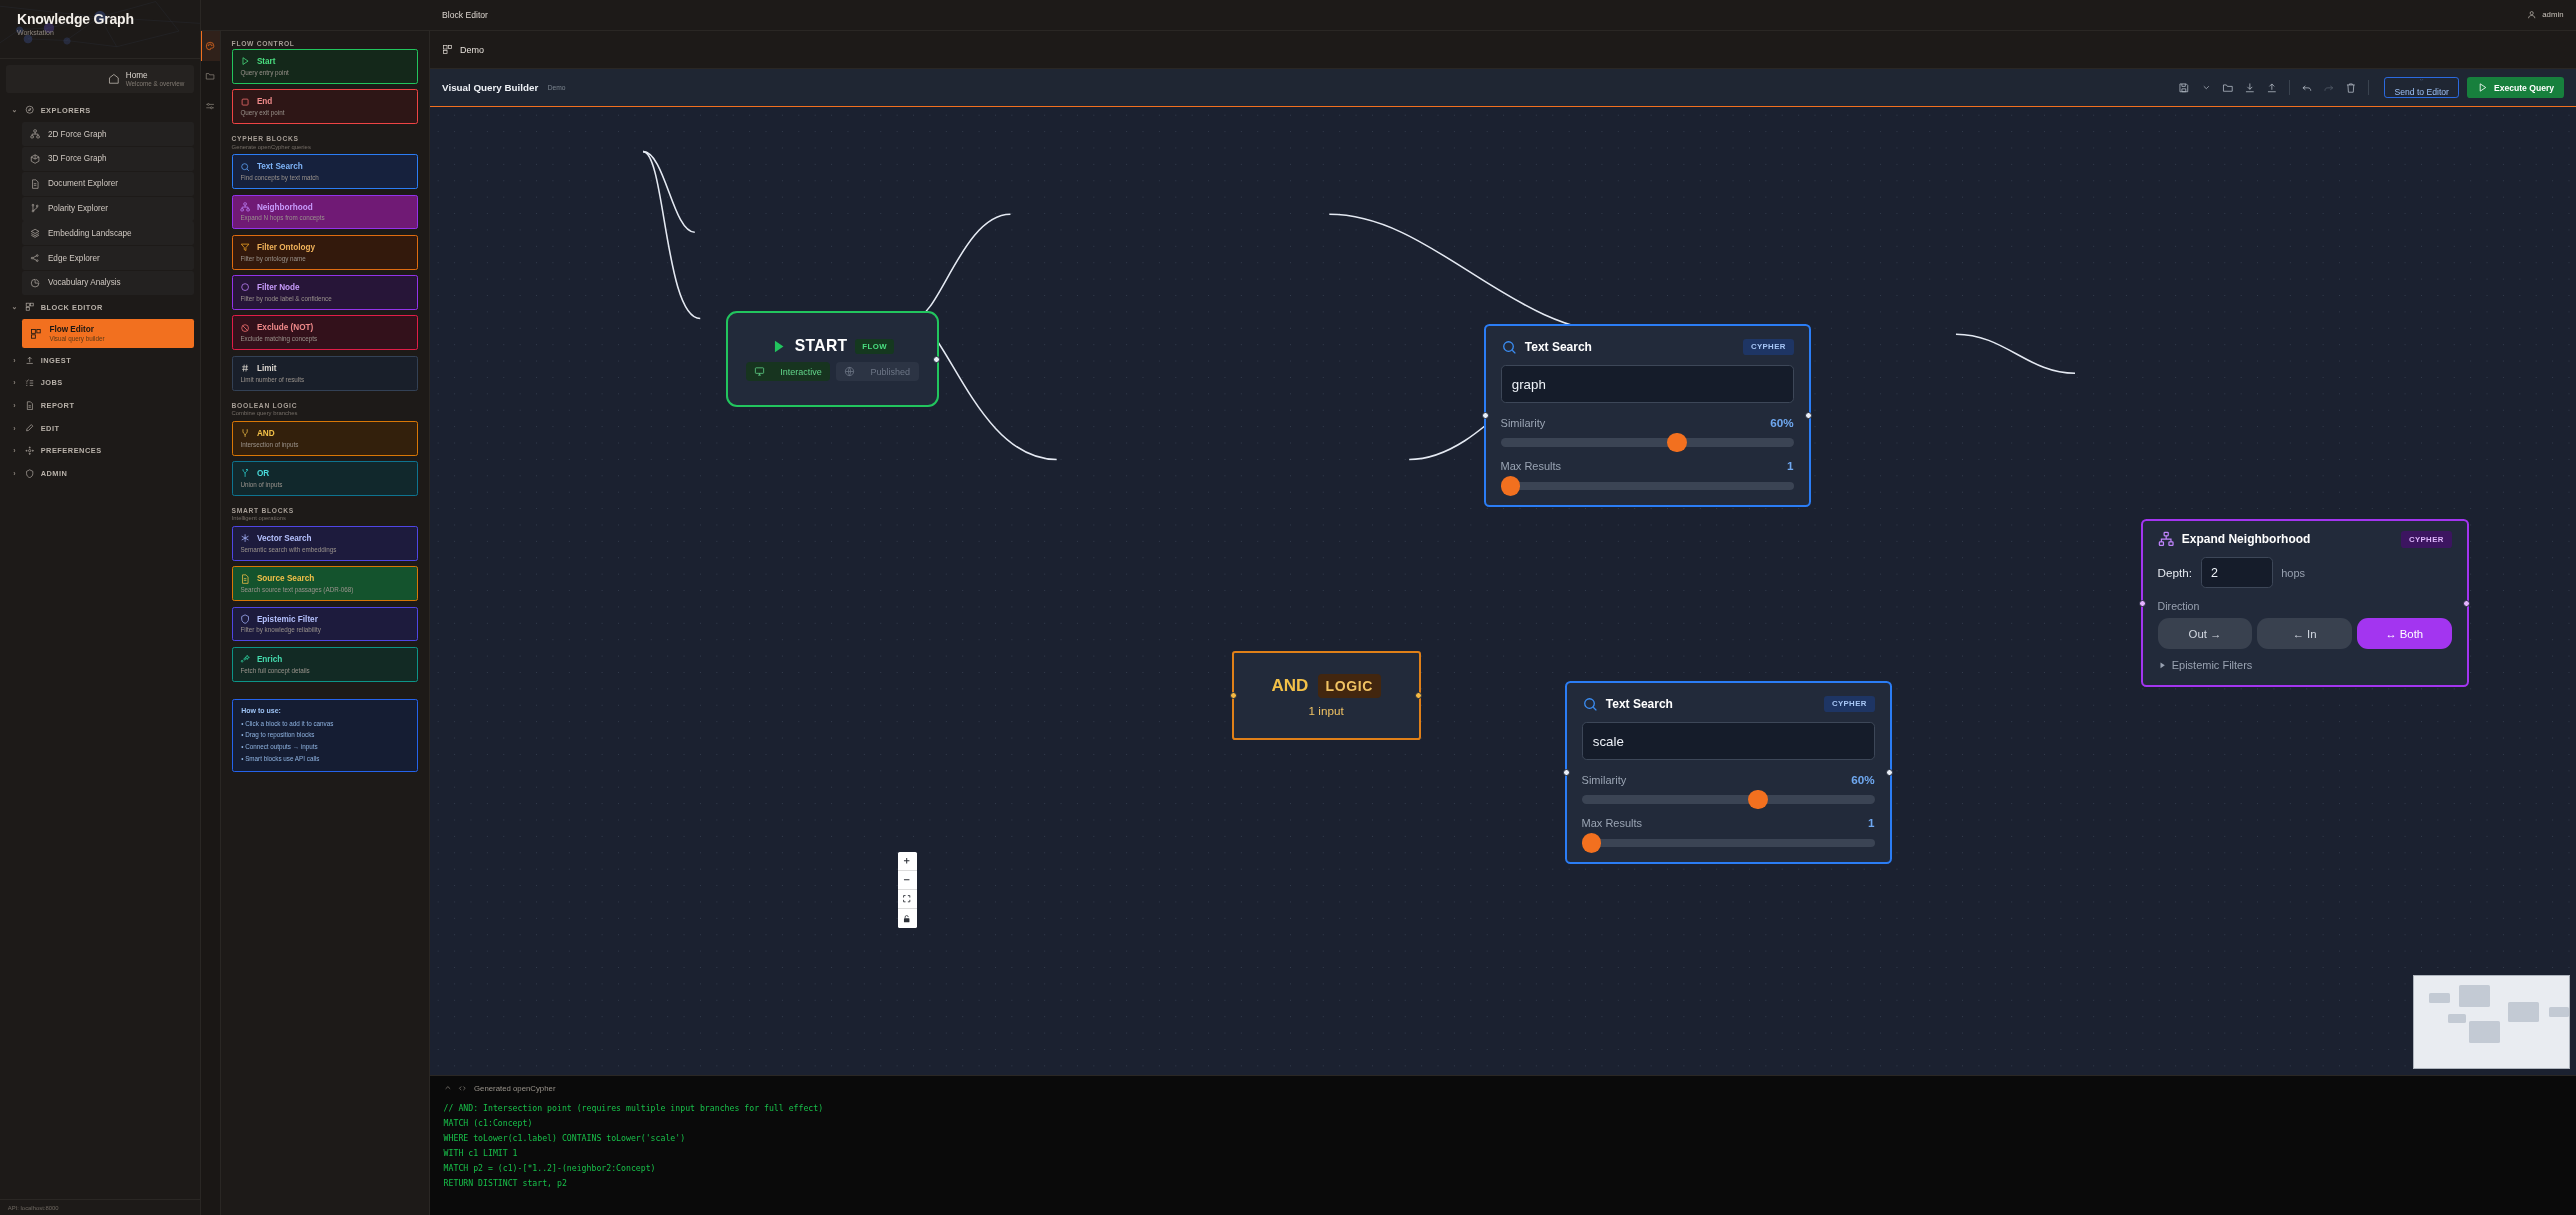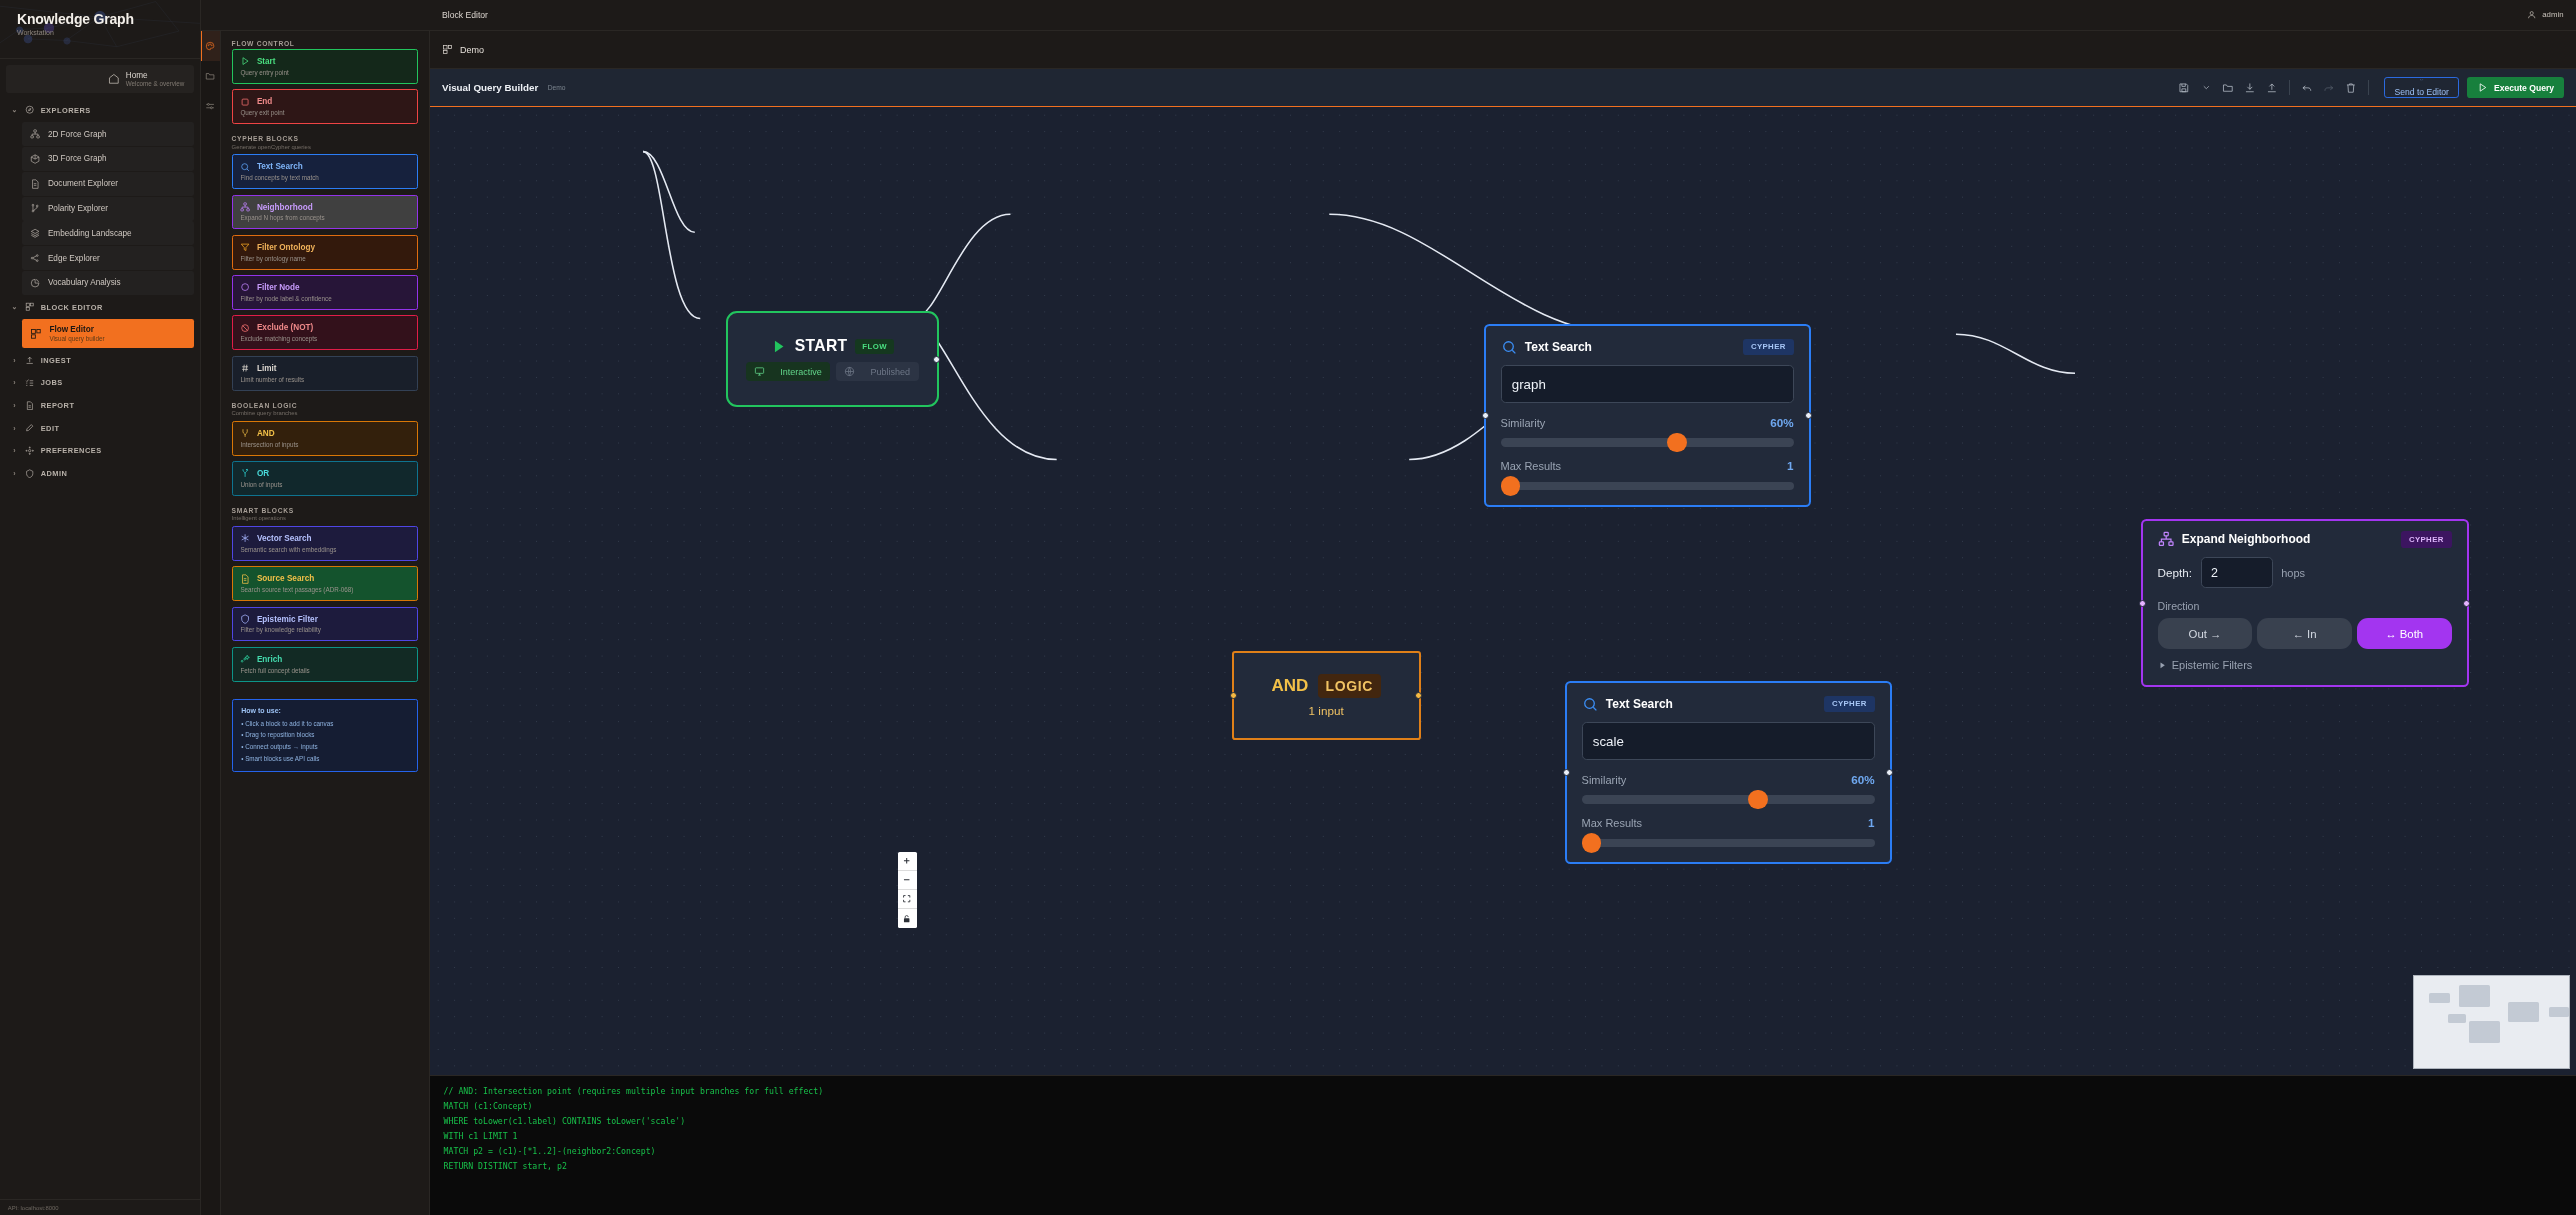--- a/index.html
+++ b/index.html
@@ -472,21 +472,21 @@
       <div class="blk" style="border-color:#2b7df5;background:#16213d">
         <div class="blk-row">
             <svg width="10.2" height="10.2" viewBox="0 0 24 24" fill="none" stroke="#60a5fa" stroke-width="1.8">
               <circle cx="11" cy="11" r="7"></circle>
               <path d="M16.5 16.5 L21 21"></path>
             </svg>
             <span class="blk-name" style="color:#7eb3f7">Text Search</span>
           </div>
         <div class="blk-desc">Find concepts by text match</div>
       </div>
-      <div class="blk" style="border-color:#9333ea;background:#404040">
+      <div class="blk" style="border-color:#9333ea;background:#701a75">
         <div class="blk-row">
             <svg width="10.2" height="10.2" viewBox="0 0 24 24" fill="none" stroke="#c084fc" stroke-width="1.8">
               <rect x="9" y="2" width="6" height="5" rx="1"></rect>
               <rect x="2" y="16" width="6" height="5" rx="1"></rect>
               <rect x="16" y="16" width="6" height="5" rx="1"></rect>
               <path d="M12 7 V12 M5 16 V12 H19 V16"></path>
             </svg>
             <span class="blk-name" style="color:#c79bfb">Neighborhood</span>
           </div>
         <div class="blk-desc">Expand N hops from concepts</div>
@@ -854,20 +854,29 @@
         <div class="mm" style="left:15.7px;top:17px;width:20.4px;height:10.2px"></div>
         <div class="mm" style="left:45px;top:9.4px;width:31px;height:22px"></div>
         <div class="mm" style="left:34px;top:38px;width:18px;height:9.4px"></div>
         <div class="mm" style="left:55px;top:45px;width:31px;height:22px"></div>
         <div class="mm" style="left:94px;top:26px;width:31px;height:20.4px"></div>
         <div class="mm" style="left:135px;top:31px;width:20.4px;height:10.2px"></div>
       </div>
     </div>
 
     <div class="cypher">
+      <div class="cy-hd">
+        <svg width="7.8" height="7.8" viewBox="0 0 24 24" fill="none" stroke="#9a948c" stroke-width="2">
+            <path d="M5 15 L12 8 L19 15"></path>
+          </svg>
+        <svg width="8.6" height="8.6" viewBox="0 0 24 24" fill="none" stroke="#9a948c" stroke-width="1.8">
+            <path d="M9 7 L4 12 L9 17 M15 7 L20 12 L15 17"></path>
+          </svg>
+        <span>Generated openCypher</span>
+      </div>
       <pre class="cy-code">// AND: Intersection point (requires multiple input branches for full effect)
 MATCH (c1:Concept)
 WHERE toLower(c1.label) CONTAINS toLower('scale')
 WITH c1 LIMIT 1
 MATCH p2 = (c1)-[*1..2]-(neighbor2:Concept)
 RETURN DISTINCT start, p2</pre>
     </div>
   </main>
 </div>
 

